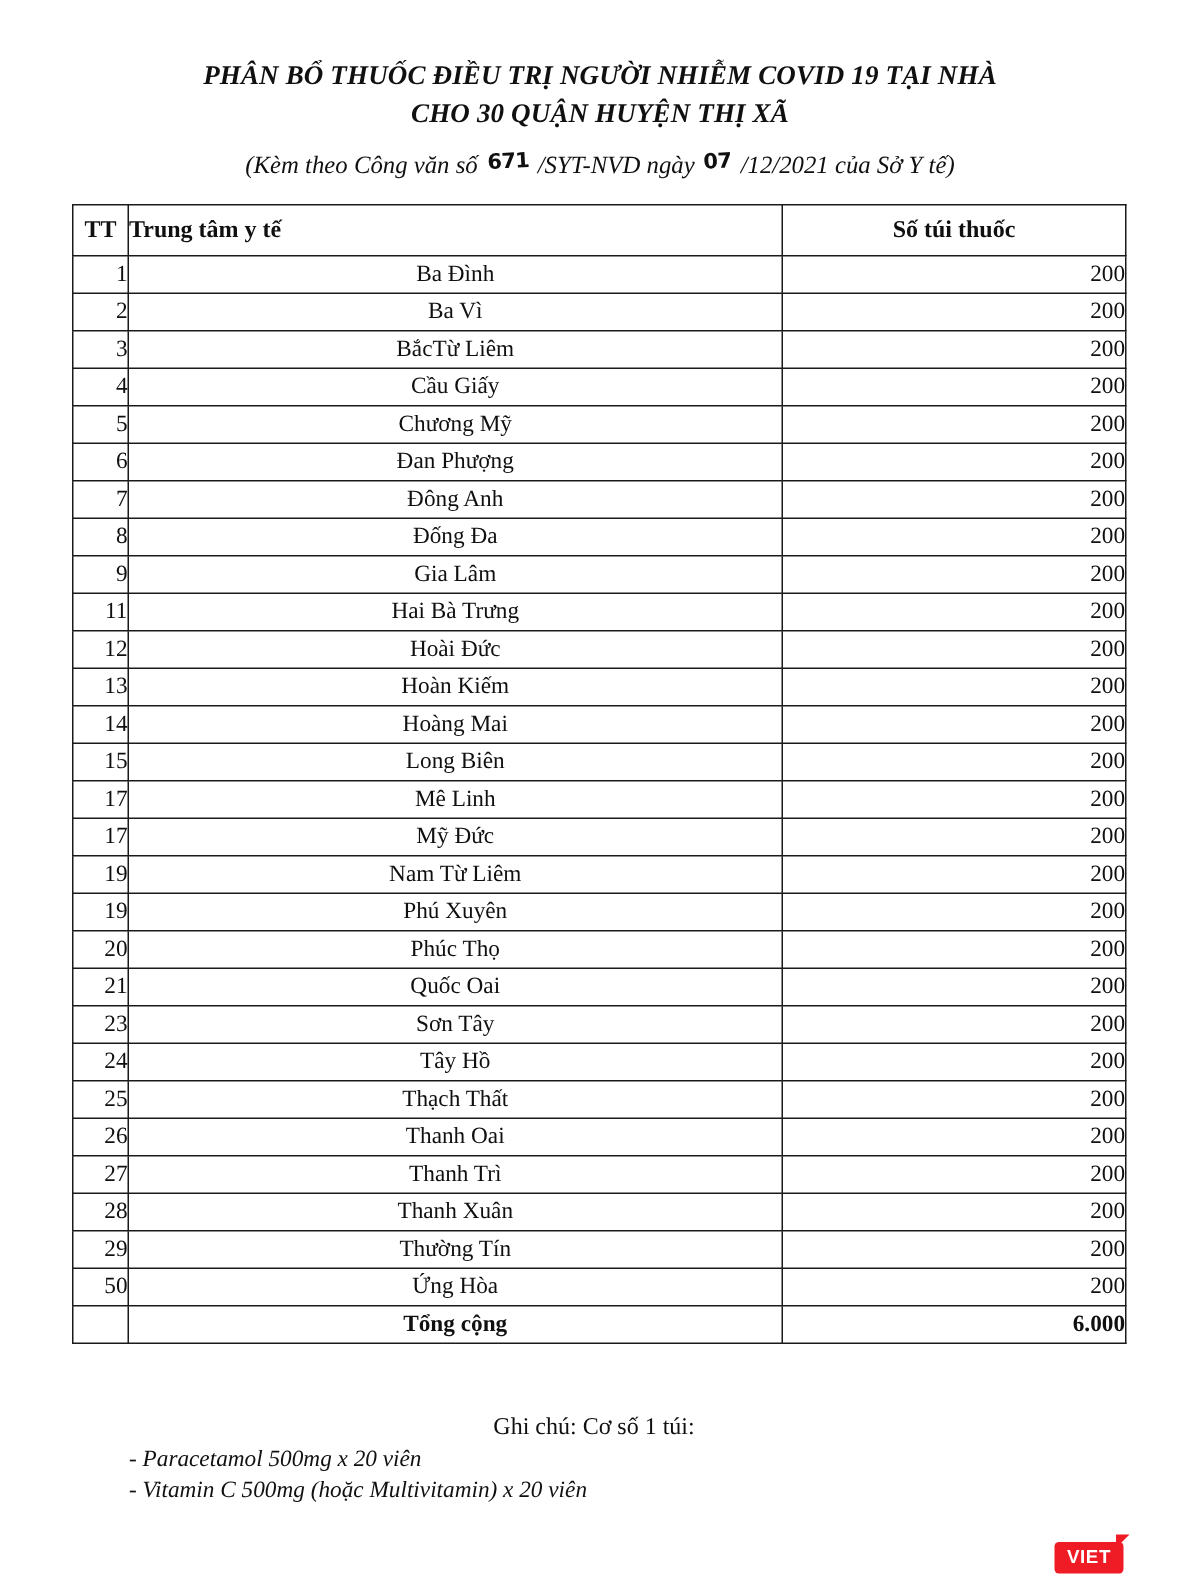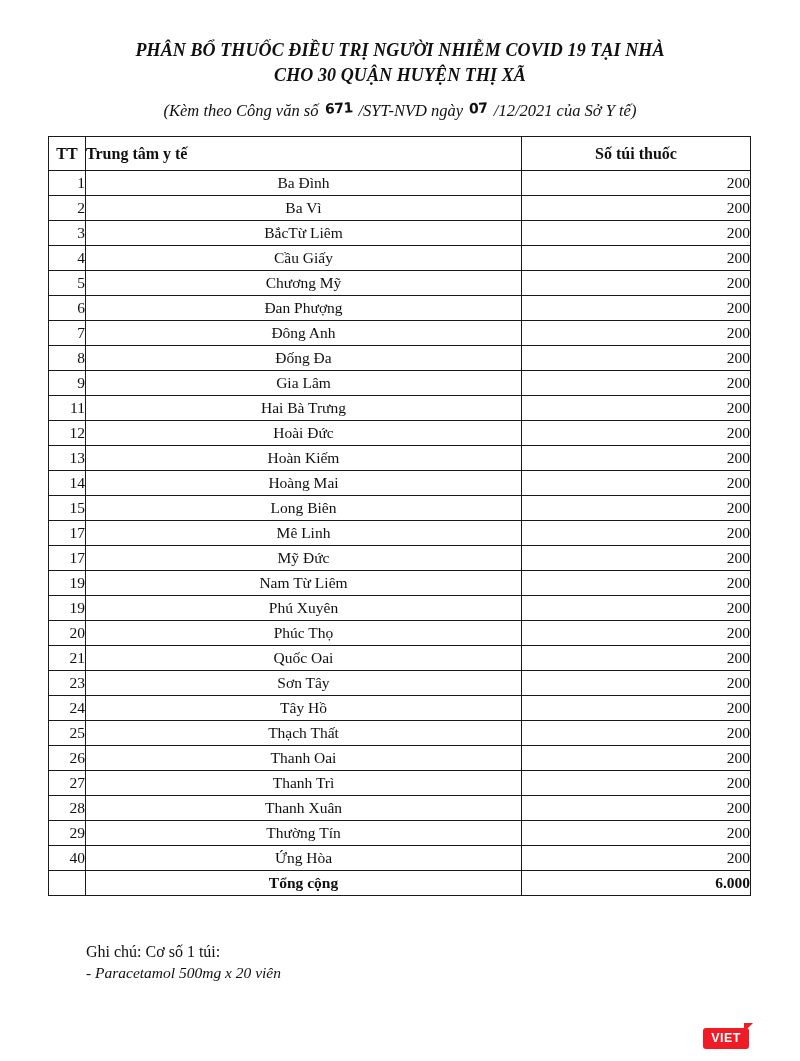--- a/index.html
+++ b/index.html
@@ -98,20 +98,21 @@
   #notes-block {
     position: absolute;
     left: 86px;
     top: 941px;
     width: 620px;
   }
   .note-head {
     font-size: 16px;
     line-height: 21px;
     white-space: nowrap;
+    text-align: center;
   }
   .note-item {
     font-style: italic;
     font-size: 15.5px;
     line-height: 21px;
     white-space: nowrap;
   }
 
   
   #watermark-logo {
@@ -305,38 +306,39 @@
         <td class="col-tt">28</td>
         <td class="col-name">Thanh Xuân</td>
         <td class="col-val">200</td>
       </tr>
       <tr>
         <td class="col-tt">29</td>
         <td class="col-name">Thường Tín</td>
         <td class="col-val">200</td>
       </tr>
       <tr>
-        <td class="col-tt">40</td>
+        <td class="col-tt">50</td>
         <td class="col-name">Ứng Hòa</td>
         <td class="col-val">200</td>
       </tr>
     </tbody>
   <tfoot>
     <tr class="total-row">
       <td class="col-tt"></td>
       <td class="col-name">Tổng cộng</td>
       <td class="col-val">6.000</td>
     </tr>
   </tfoot>
 </table>
 
 <div id="notes-block">
   <div class="note-head">Ghi chú: Cơ số 1 túi:</div>
   <div id="notes-items">
       <div class="note-item">- Paracetamol 500mg x 20 viên</div>
+      <div class="note-item">- Vitamin C 500mg (hoặc Multivitamin) x 20 viên</div>
     </div>
 </div>
 
 <div id="watermark-logo">
   <div id="logo-flag"></div>
   <div id="logo-badge">
     <span id="logo-text">VIET</span>
   </div>
 </div>
 

